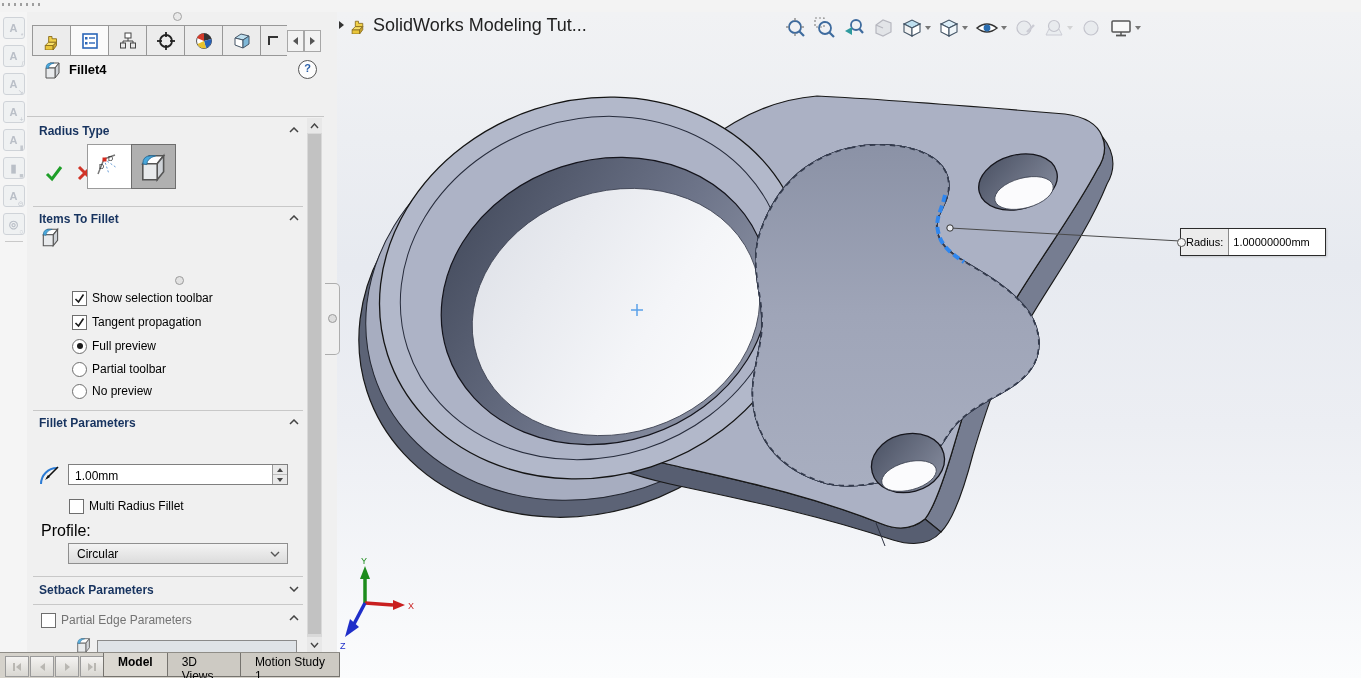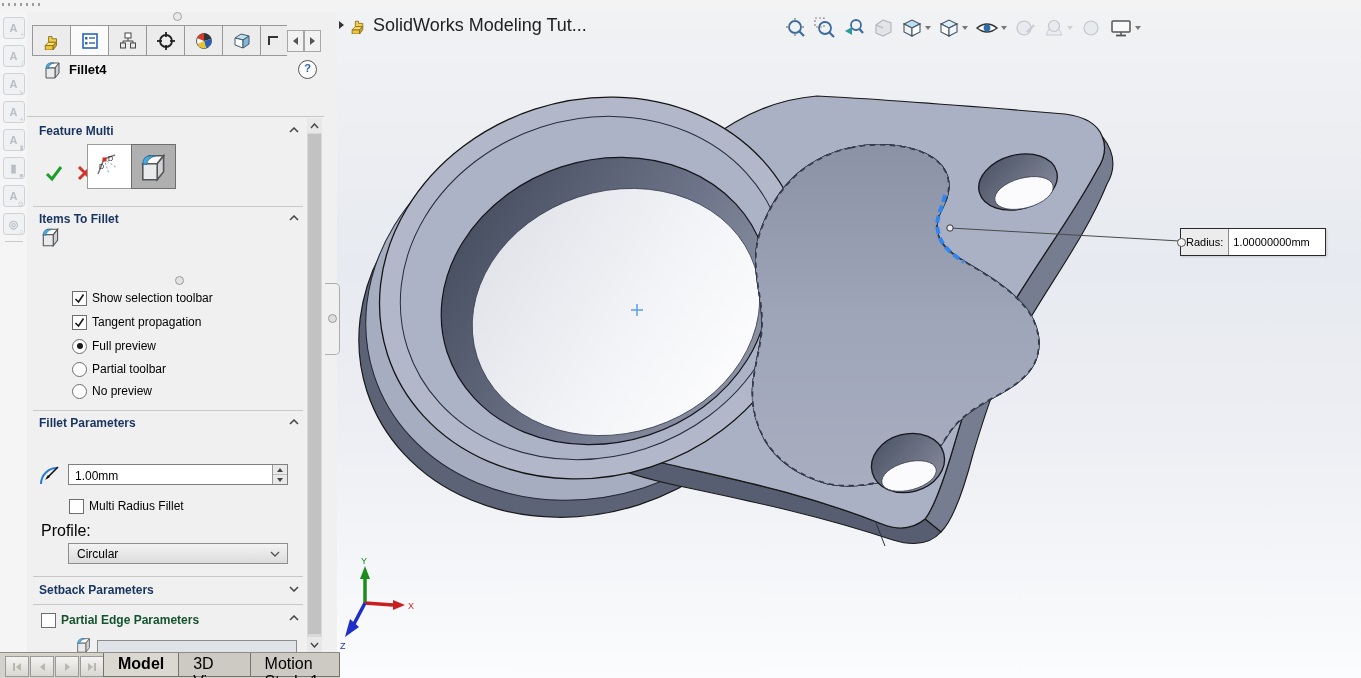--- a/index.html
+++ b/index.html
@@ -68,21 +68,21 @@
 .callout input{width:88px;border:none;outline:none;font:11px "Liberation Sans",sans-serif;padding:0 4px}
 .callout .hook{position:absolute;left:-4px;top:9px;width:7px;height:7px;border:1px solid #555;border-radius:50%;background:#f5f5f5}
 
 .bottom-bar{position:absolute;left:0;top:652px;width:340px;height:26px;background:#d5d2cb;border-top:1px solid #8f8d87}
 .nav-cluster{position:absolute;left:5px;top:3px;display:flex}
 .nav-btn{width:22px;height:19px;border:1px solid #9a9a9a;background:linear-gradient(180deg,#f4f3f1,#d9d7d2);display:flex;align-items:center;justify-content:center;gap:1px;margin-right:1px}
 .nav-btn .t-l{width:0;height:0;border-top:4px solid transparent;border-bottom:4px solid transparent;border-right:5px solid #b9b7b2}
 .nav-btn .t-r{width:0;height:0;border-top:4px solid transparent;border-bottom:4px solid transparent;border-left:5px solid #b9b7b2}
 .nav-btn .bar{width:2px;height:8px;background:#b9b7b2}
 .bb-tabs{position:absolute;left:103px;top:0;height:25px;display:flex}
-.bb-tab{height:21px;padding:2px 14px 0;border:1px solid #75736e;border-top:none;border-right:none;background:#cdcac3;font-size:16px}
+.bb-tab{height:21px;padding:2px 14px 0;border:1px solid #75736e;border-top:none;border-right:none;background:#cdcac3;font-size:12px}
 .bb-tab:last-child{border-right:1px solid #75736e}
 .bb-tab.active{background:#dbd8d1;font-weight:bold}
 .ic{display:block}
 </style>
 </head>
 <body>
 
 <svg width="0" height="0" style="position:absolute">
 <defs>
 <symbol id="sym-fillet" viewBox="0 0 20 20">
@@ -196,21 +196,21 @@
     <div class="okcancel">
       <svg class="ic" width="18" height="18" viewBox="0 0 18 18" style="position:absolute;left:18px;top:78px">
           <polyline points="2,10 7,15 16,3" fill="none" stroke="#1e9e28" stroke-width="3"></polyline>
         </svg>
       <svg class="ic" width="16" height="16" viewBox="0 0 16 16" style="position:absolute;left:50px;top:79px">
           <line x1="2" y1="2" x2="14" y2="14" stroke="#d13428" stroke-width="3"></line>
           <line x1="14" y1="2" x2="2" y2="14" stroke="#d13428" stroke-width="3"></line>
         </svg>
     </div>
 
-    <div class="sec-head" style="top:112px">Feature Multi</div>
+    <div class="sec-head" style="top:112px">Radius Type</div>
     <svg class="chev" style="top:115px" width="10" height="6">
         <polyline points="1,5 5,1 9,5" fill="none" stroke="#444" stroke-width="1.5"></polyline>
       </svg>
     <div class="ft-btn" style="left:60px">
       <svg class="ic" width="30" height="30" viewBox="0 0 30 30">
           <polyline points="3,22 9,7 20,3" fill="none" stroke="#777" stroke-width="1.5"></polyline>
           <line x1="9" y1="7" x2="22" y2="16" stroke="#6a9fd8" stroke-width="1" stroke-dasharray="2 2"></line>
           <line x1="9" y1="7" x2="14" y2="22" stroke="#6a9fd8" stroke-width="1" stroke-dasharray="2 2"></line>
           <rect x="7.5" y="5.5" width="4" height="4" fill="#d42a1e"></rect>
           <text x="13" y="9" font-size="7" fill="#222" font-family="Liberation Sans,sans-serif">D</text>
@@ -299,21 +299,21 @@
     <div class="divider" style="top:564px"></div>
 
     <div class="sec-head" style="top:571px">Setback Parameters</div>
     <svg class="chev" style="top:574px" width="10" height="6">
         <polyline points="1,1 5,5 9,1" fill="none" stroke="#444" stroke-width="1.5"></polyline>
       </svg>
     <div class="divider" style="top:592px"></div>
 
     <div class="ctl-row" style="top:600px;left:14px">
       <span class="cbx"></span>
-      <span style="font-weight:bold;color:#14532d">Partial Edge Parameters</span>
+      <span style="font-weight:normal;color:#737373">Partial Edge Parameters</span>
     </div>
     <svg class="chev" style="top:603px" width="10" height="6">
         <polyline points="1,5 5,1 9,5" fill="none" stroke="#444" stroke-width="1.5"></polyline>
       </svg>
     <svg class="ic" width="18" height="18" style="position:absolute;left:48px;top:624px;opacity:.9">
         <use href="#sym-fillet"></use>
       </svg>
     <div style="position:absolute;left:70px;top:628px;width:198px;height:12px;background:#dfe3e7;border:1px solid #8a8a8a"></div>
 
     <div class="pm-scroll">

